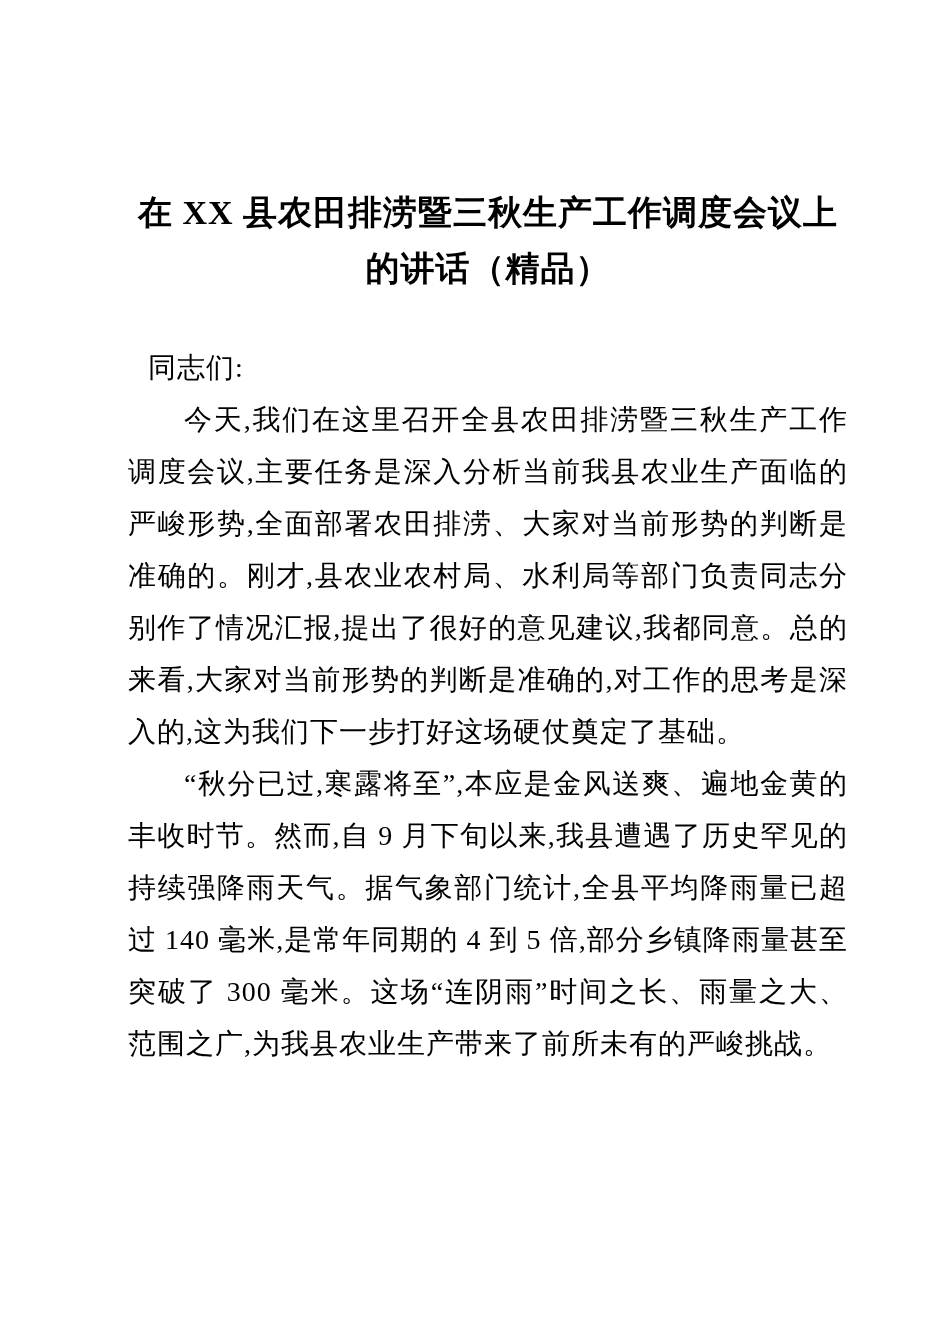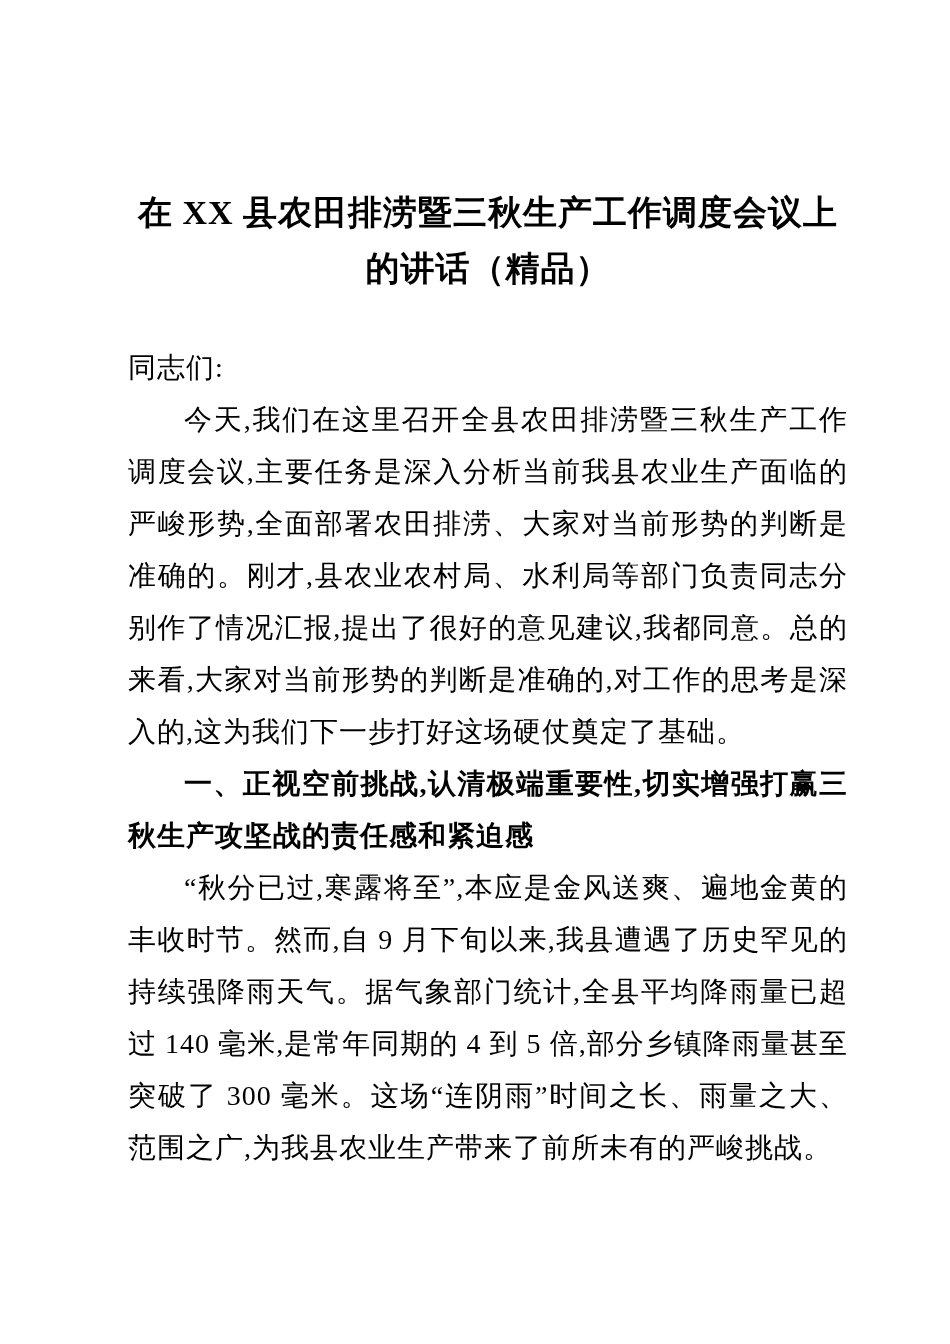--- a/index.html
+++ b/index.html
@@ -33,34 +33,34 @@
     font-size: 28px;
     line-height: 52px;
     letter-spacing: 1px;
     text-align: justify;
     text-indent: 2em;
     margin: 0;
     font-weight: normal;
   }
   .doc-para.salutation {
     text-indent: 0;
+    margin-left: 20px;
   }
   .doc-para.heading {
     font-weight: bold;
   }
 </style>
 </head>
 <body>
 
 <div class="doc-page">
 
   <h1 class="doc-title">在 XX 县农田排涝暨三秋生产工作调度会议上的讲话（精品）</h1>
 
   <p class="doc-para salutation">同志们:</p>
 
   <p class="doc-para">今天,我们在这里召开全县农田排涝暨三秋生产工作调度会议,主要任务是深入分析当前我县农业生产面临的严峻形势,全面部署农田排涝、大家对当前形势的判断是准确的。刚才,县农业农村局、水利局等部门负责同志分别作了情况汇报,提出了很好的意见建议,我都同意。总的来看,大家对当前形势的判断是准确的,对工作的思考是深入的,这为我们下一步打好这场硬仗奠定了基础。</p>
 
 
-  <h2 class="doc-para heading">一、正视空前挑战,认清极端重要性,切实增强打赢三秋生产攻坚战的责任感和紧迫感</h2>
 
   <p class="doc-para">“秋分已过,寒露将至”,本应是金风送爽、遍地金黄的丰收时节。然而,自 9 月下旬以来,我县遭遇了历史罕见的持续强降雨天气。据气象部门统计,全县平均降雨量已超过 140 毫米,是常年同期的 4 到 5 倍,部分乡镇降雨量甚至突破了 300 毫米。这场“连阴雨”时间之长、雨量之大、范围之广,为我县农业生产带来了前所未有的严峻挑战。</p>
 
 </div>
 
 </body></html>

